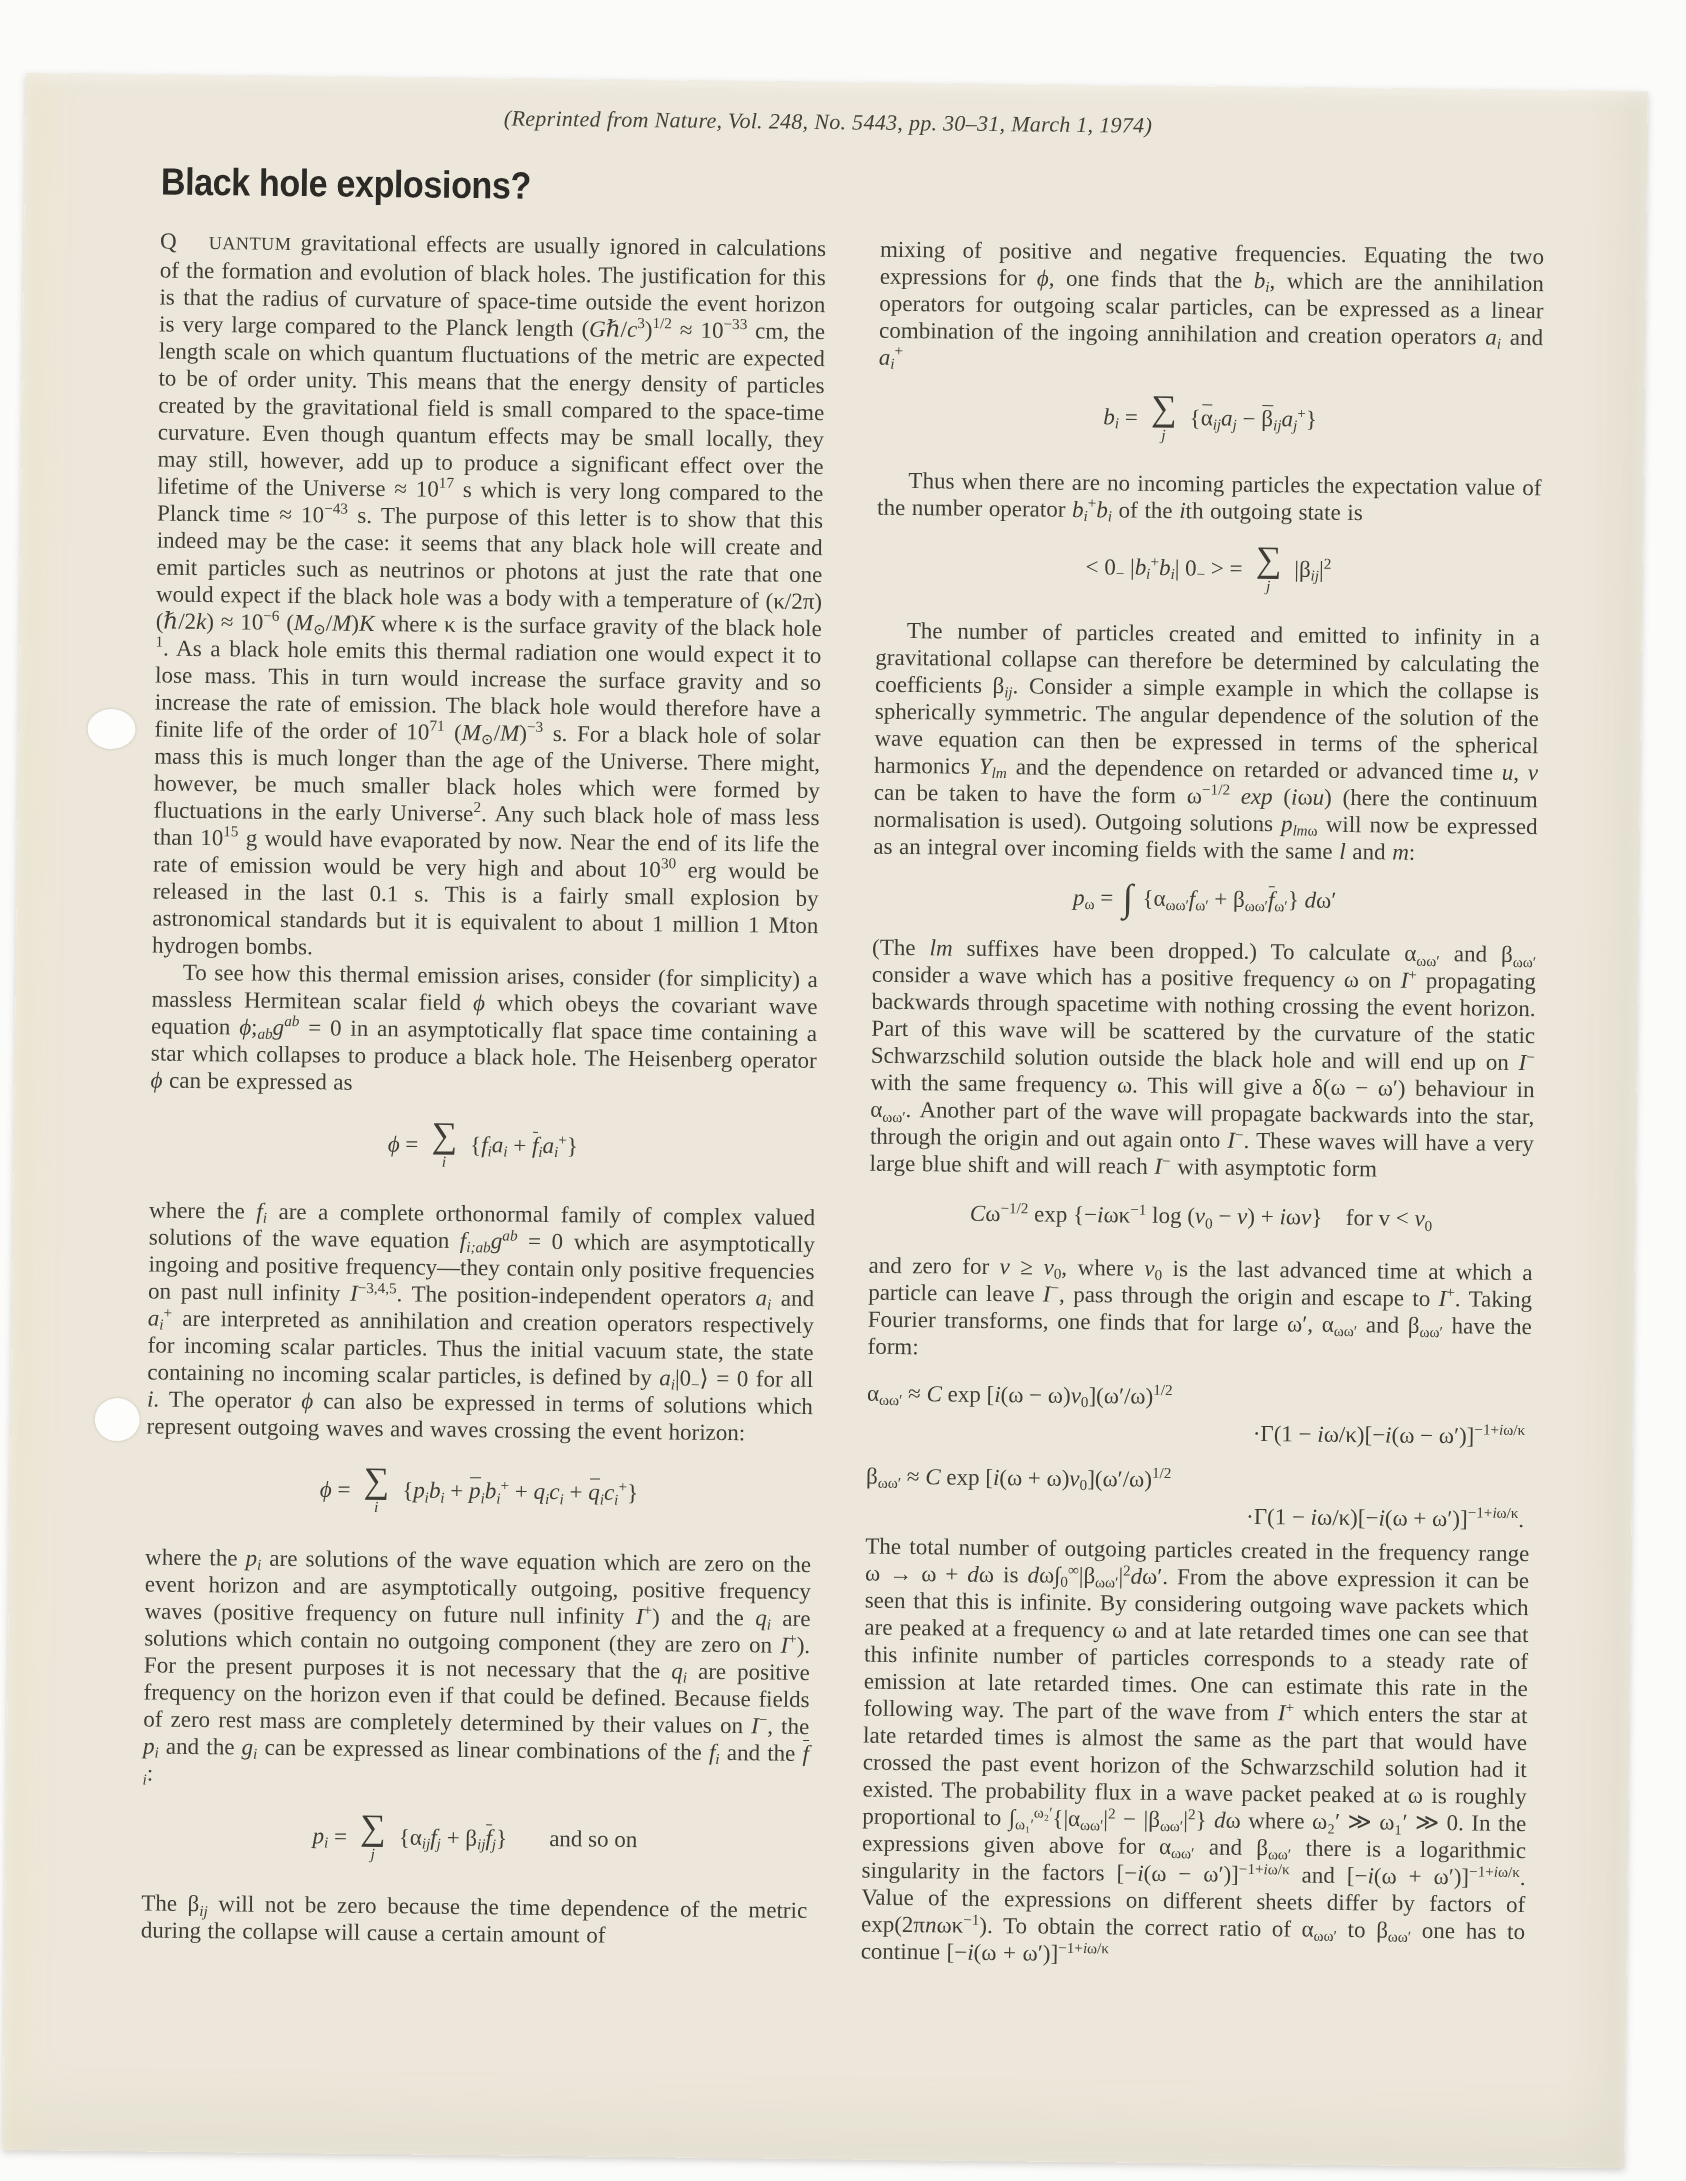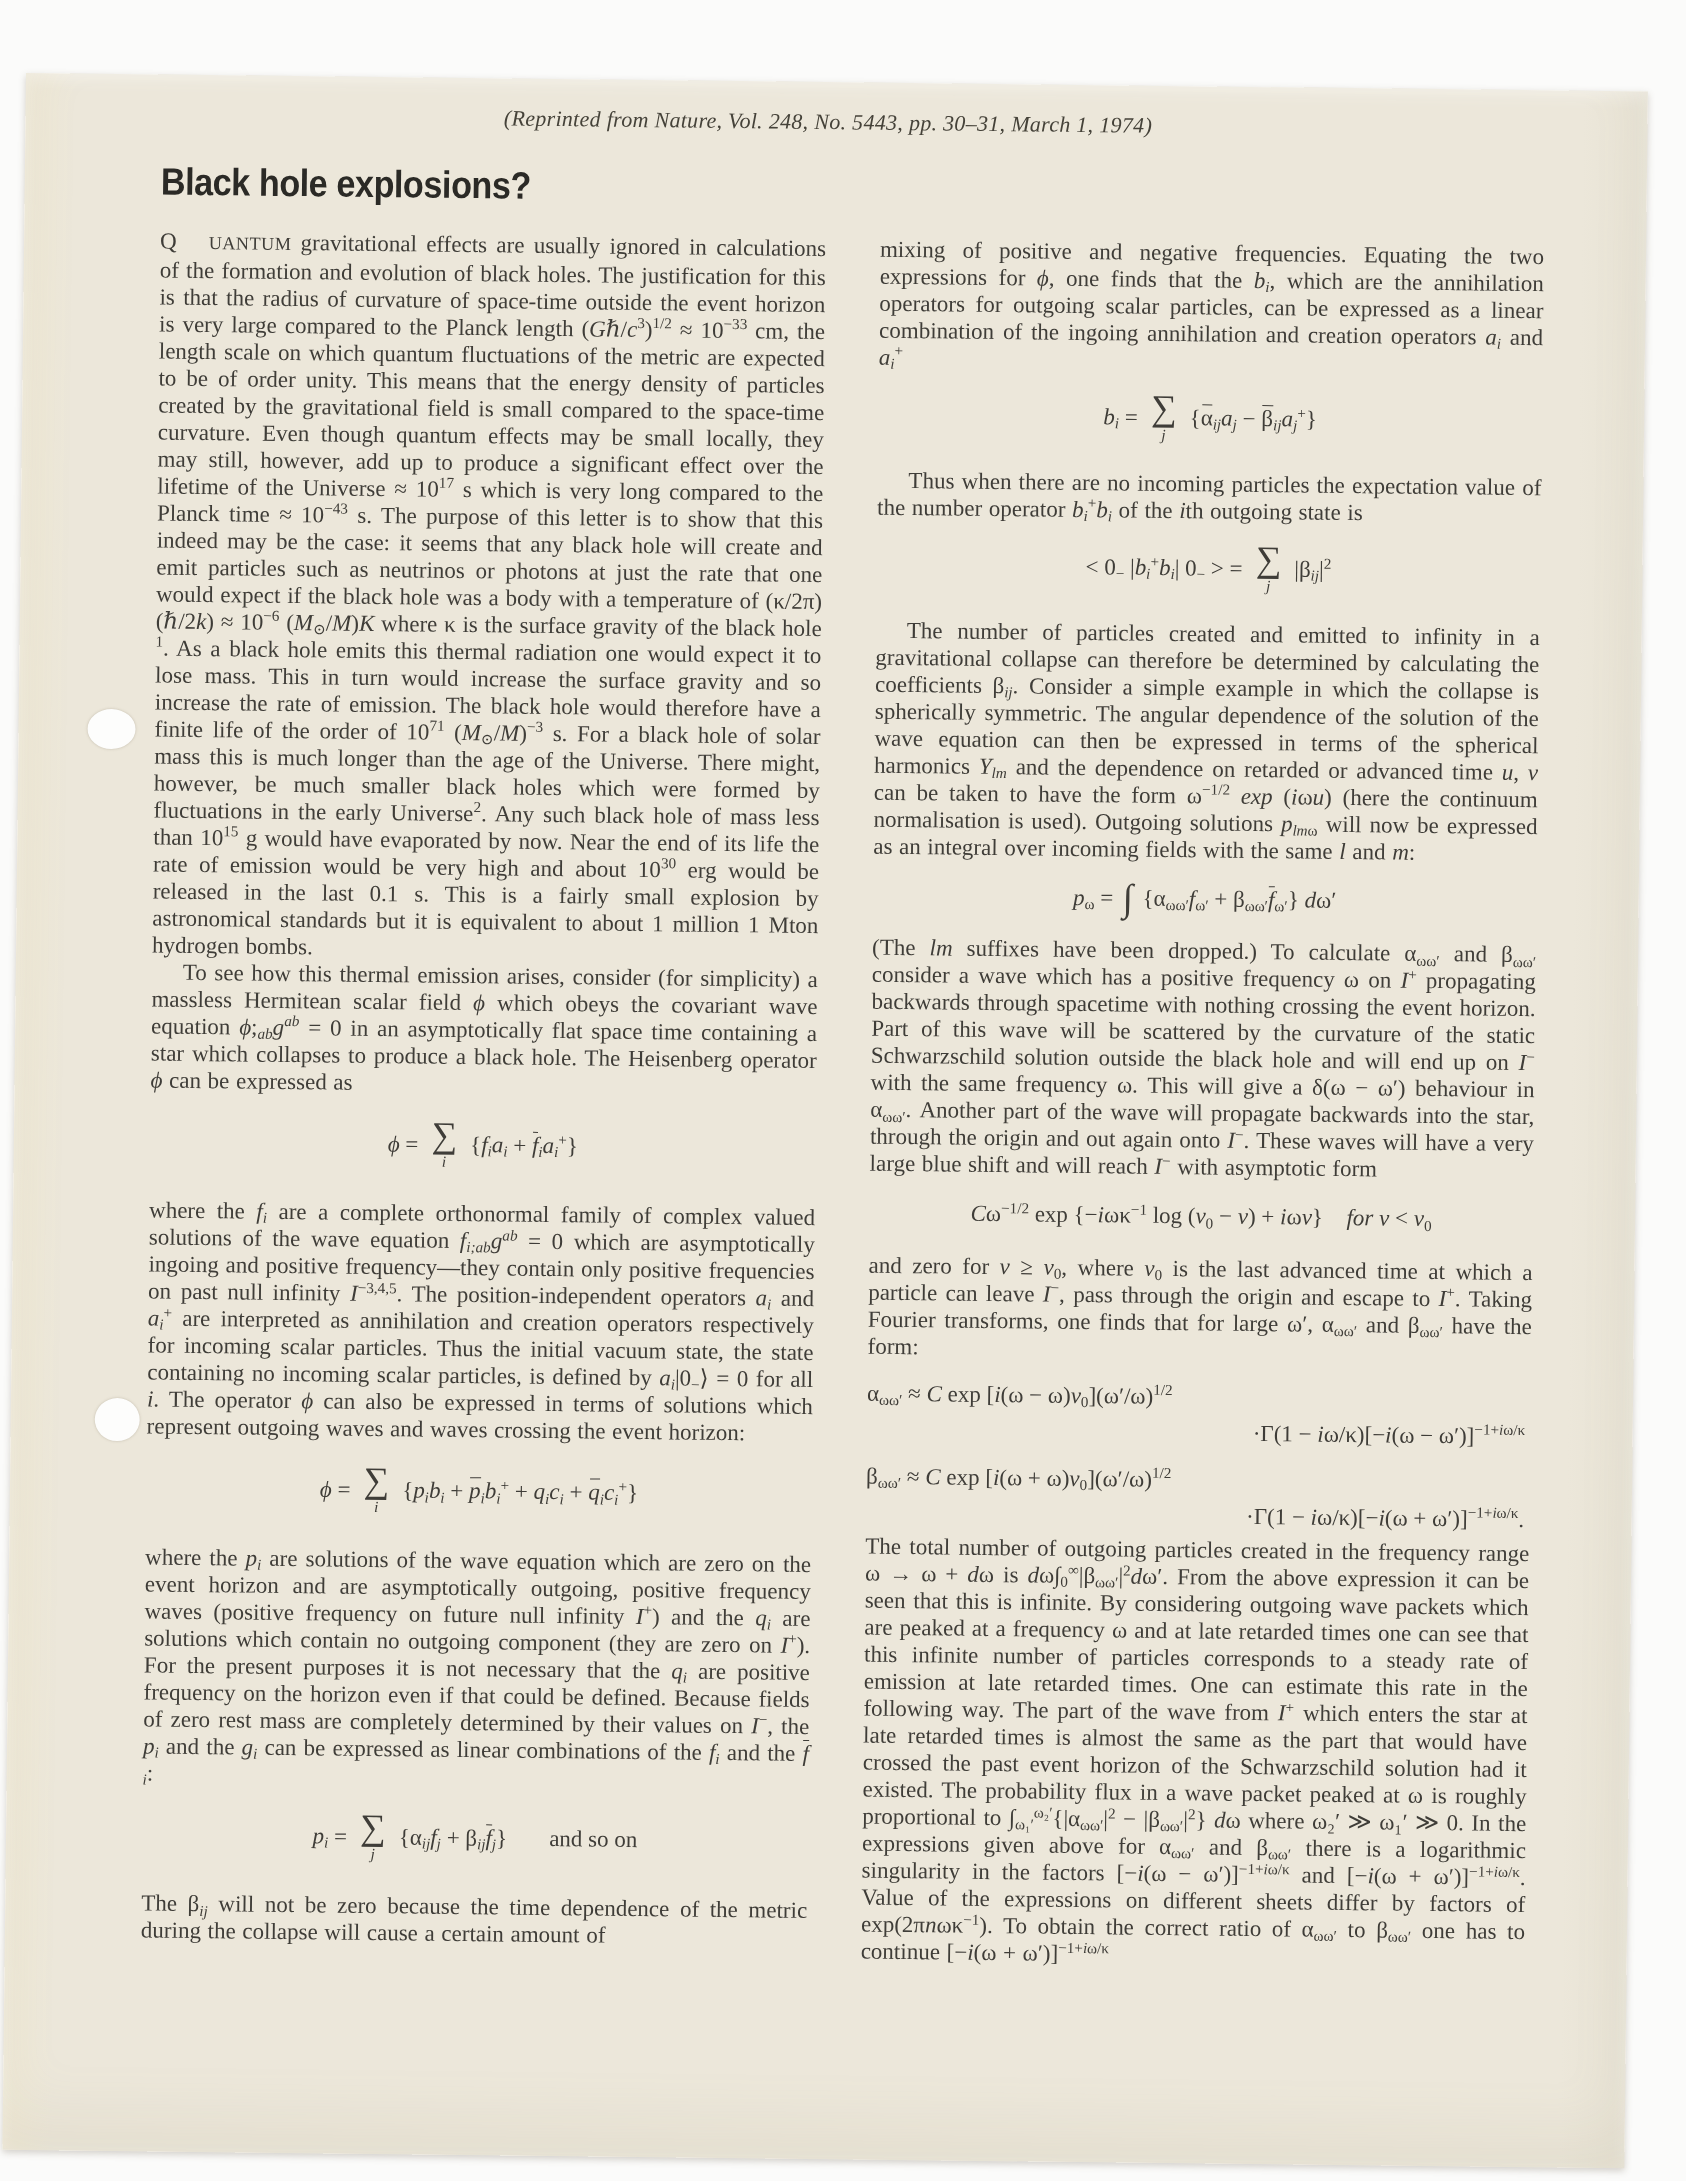--- a/index.html
+++ b/index.html
@@ -44,21 +44,21 @@
   sup{top:-0.55em;}
   sub{top:0.28em;}
   .uc{font-size:79%;letter-spacing:0.5px;margin-left:32px;}
   .sm{display:inline-flex;flex-direction:column;align-items:center;vertical-align:middle;margin:0 7.3px 5.5px 7.3px;}
   .sm .s{font-size:36px;line-height:0.9;}
   .sm .l{font-size:15.5px;line-height:1;margin-top:2.7px;}
   .ig{font-size:38px;vertical-align:-5.5px;line-height:0;margin:0 3.6px;}
   .ov{display:inline-block;position:relative;}
   .ov::after{content:'';position:absolute;left:10%;right:2%;top:0px;border-top:1.5px solid #3f3d38;}
   .andso{margin-left:42px;margin-top:12px;}
-  .forv{margin-left:23.6px;font-style:italic;}
+  .forv{margin-left:23.6px;}
   .hole{position:absolute;background:#fdfdfc;border-radius:50%;box-shadow:0 0 2.7px rgba(120,110,85,0.35);}
   .hole.h1{left:69px;top:635px;width:48px;height:40px;}
   .hole.h2{left:84px;top:1324px;width:45px;height:43px;}
 </style>
 </head>
 <body>
 
 <div class="paper">
   <span class="hole h1"></span>
   <span class="hole h2"></span>

